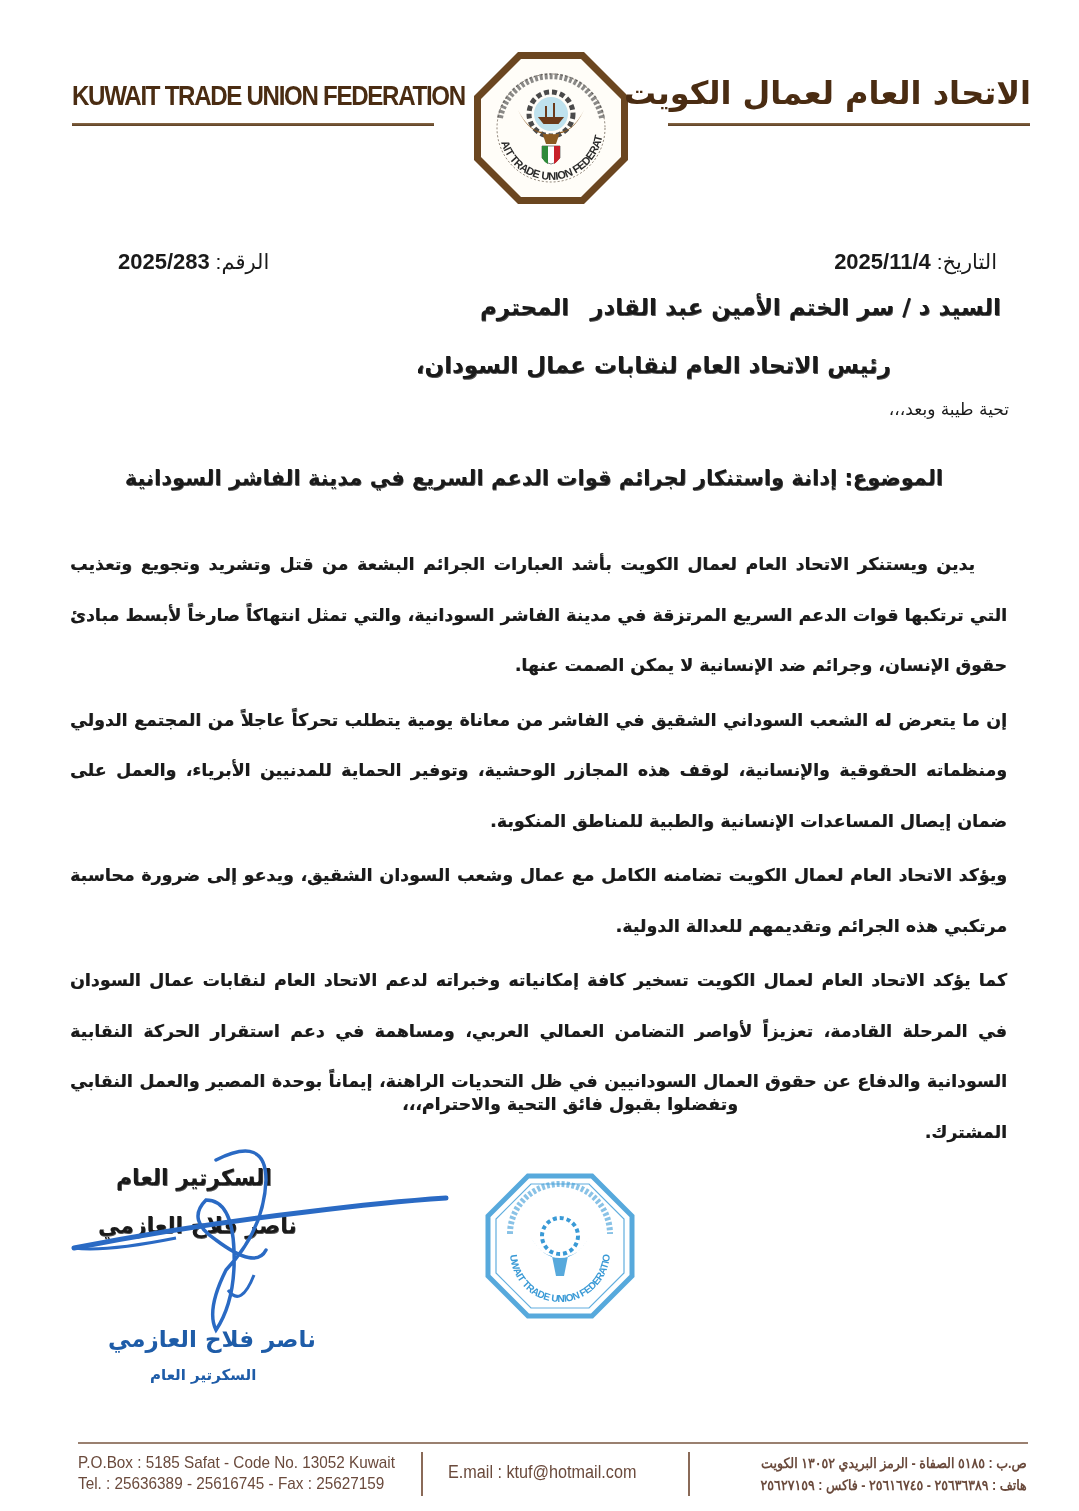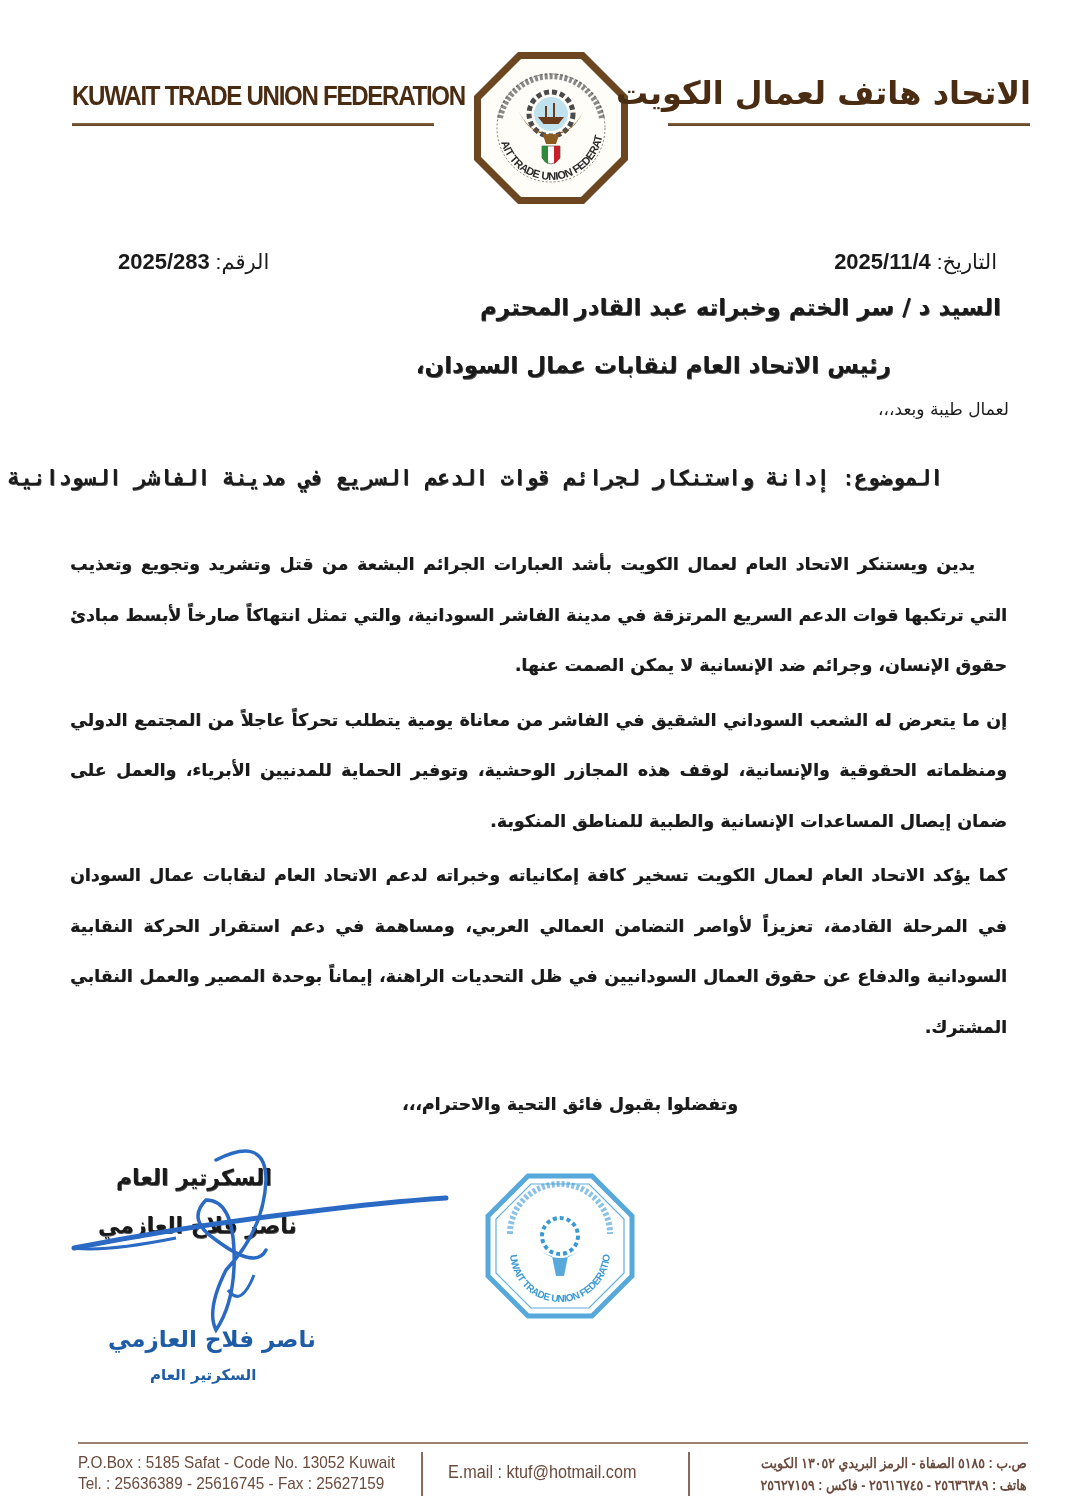--- a/index.html
+++ b/index.html
@@ -18,21 +18,21 @@
   .meta { font-family: Liberation Sans, sans-serif; font-size: 21px; top: 249px; direction: rtl; white-space: nowrap; }
   .meta .num { font-weight: bold; font-size: 22px; }
   #date-line { right: 82px; }
   #ref-line { left: 118px; }
 
   .ar-bold { font-family: "DejaVu Sans", sans-serif; font-weight: bold; direction: rtl; white-space: nowrap; text-shadow: 0.6px 0.6px 0 #555; }
   #addressee { right: 78px; top: 294px; font-size: 23px; }
   #honorific { left: 470px; top: 294px; font-size: 23px; margin-left: 10px; }
   #title-line { right: 188px; top: 352px; font-size: 23px; margin-left: 39px; }
   #greeting { right: 70px; top: 399px; font-size: 17px; direction: rtl; white-space: nowrap; font-family: "DejaVu Sans", sans-serif; }
-  #subject { right: 136px; top: 466px; font-size: 21px; font-family: Liberation Mono, monospace; }
+  #subject { right: 136px; top: 466px; font-size: 21px; }
 
   
   #body { right: 68px; top: 535px; width: 945px; direction: rtl; text-align: justify; font-family: "DejaVu Sans", sans-serif; font-weight: bold; font-size: 17.4px; line-height: 50.5px; text-shadow: 0.4px 0.4px 0 #777; }
   #body p { margin: 4px; text-align-last: right; }
   #body p.first { text-indent: 32px; }
   #closing { left: 380px; width: 380px; top: 1094px; font-size: 17.4px; font-weight: bold; direction: rtl; text-align: center; white-space: nowrap; text-shadow: 0.4px 0.4px 0 #777; }
 
   
   #sig-title { left: 116px; top: 1165px; font-size: 22px; }
   #sig-name { left: 98px; top: 1213px; font-size: 22px; }
@@ -72,42 +72,43 @@
     <path d="M72 98 L78 98 L78 116 Q74 114 72 110 Z" fill="#2f8a3a"></path>
     <path d="M84 98 L90 98 L90 110 Q87 114 84 116 Z" fill="#c8202a"></path>
   </g>
   <path id="logo-arc" d="M30 90 A52 52 0 0 0 132 90" fill="none"></path>
   <text font-family="Liberation Sans, sans-serif" font-weight="bold" font-size="11" fill="#2a2a2a" letter-spacing="-0.5">
     <textPath href="#logo-arc" startOffset="50%" text-anchor="middle">KUWAIT TRADE UNION FEDERATION</textPath>
   </text>
   <path d="M30 70 A52 52 0 0 1 132 70" fill="none" stroke="#2a2a2a" stroke-width="6" stroke-dasharray="3 2" opacity="0.55"></path>
 </svg>
 
-<div id="ar-name" class="abs">الاتحاد هاتف لعمال الكويت</div>
+<div id="ar-name" class="abs">الاتحاد العام لعمال الكويت</div>
 <div id="rule-right" class="abs head-rule"></div>
 
 <div id="date-line" class="abs meta">
   <span>التاريخ:</span>
   <span class="num">2025/11/4</span>
 </div>
 <div id="ref-line" class="abs meta">
   <span>الرقم:</span>
   <span class="num">2025/283</span>
 </div>
 
-<div id="addressee" class="abs ar-bold">السيد د / سر الختم وخبراته عبد القادر</div>
+<div id="addressee" class="abs ar-bold">السيد د / سر الختم الأمين عبد القادر</div>
 <div id="honorific" class="abs ar-bold">المحترم</div>
 <div id="title-line" class="abs ar-bold">رئيس الاتحاد العام لنقابات عمال السودان،</div>
-<div id="greeting" class="abs">لعمال طيبة وبعد،،،</div>
+<div id="greeting" class="abs">تحية طيبة وبعد،،،</div>
 
 <div id="subject" class="abs ar-bold">الموضوع: إدانة واستنكار لجرائم قوات الدعم السريع في مدينة الفاشر السودانية</div>
 
 <div id="body" class="abs">
   <p class="first">يدين ويستنكر الاتحاد العام لعمال الكويت بأشد العبارات الجرائم البشعة من قتل وتشريد وتجويع وتعذيب التي ترتكبها قوات الدعم السريع المرتزقة في مدينة الفاشر السودانية، والتي تمثل انتهاكاً صارخاً لأبسط مبادئ حقوق الإنسان، وجرائم ضد الإنسانية لا يمكن الصمت عنها.</p>
   <p>إن ما يتعرض له الشعب السوداني الشقيق في الفاشر من معاناة يومية يتطلب تحركاً عاجلاً من المجتمع الدولي ومنظماته الحقوقية والإنسانية، لوقف هذه المجازر الوحشية، وتوفير الحماية للمدنيين الأبرياء، والعمل على ضمان إيصال المساعدات الإنسانية والطبية للمناطق المنكوبة.</p>
+  <p>ويؤكد الاتحاد العام لعمال الكويت تضامنه الكامل مع عمال وشعب السودان الشقيق، ويدعو إلى ضرورة محاسبة مرتكبي هذه الجرائم وتقديمهم للعدالة الدولية.</p>
   <p>كما يؤكد الاتحاد العام لعمال الكويت تسخير كافة إمكانياته وخبراته لدعم الاتحاد العام لنقابات عمال السودان في المرحلة القادمة، تعزيزاً لأواصر التضامن العمالي العربي، ومساهمة في دعم استقرار الحركة النقابية السودانية والدفاع عن حقوق العمال السودانيين في ظل التحديات الراهنة، إيماناً بوحدة المصير والعمل النقابي المشترك.</p>
 </div>
 <div id="closing" class="abs">وتفضلوا بقبول فائق التحية والاحترام،،،</div>
 
 <div id="sig-title" class="abs ar-bold">السكرتير العام</div>
 <div id="sig-name" class="abs ar-bold">ناصر فلاح العازمي</div>
 
 <svg id="signature" class="abs" viewBox="0 0 400 200">
   <path d="M8 108 Q120 86 240 72 Q320 62 380 58" stroke="#2a6ac4" stroke-width="5" fill="none" stroke-linecap="round"></path>
   <path d="M8 108 Q40 112 110 98" stroke="#2a6ac4" stroke-width="3" fill="none"></path>

